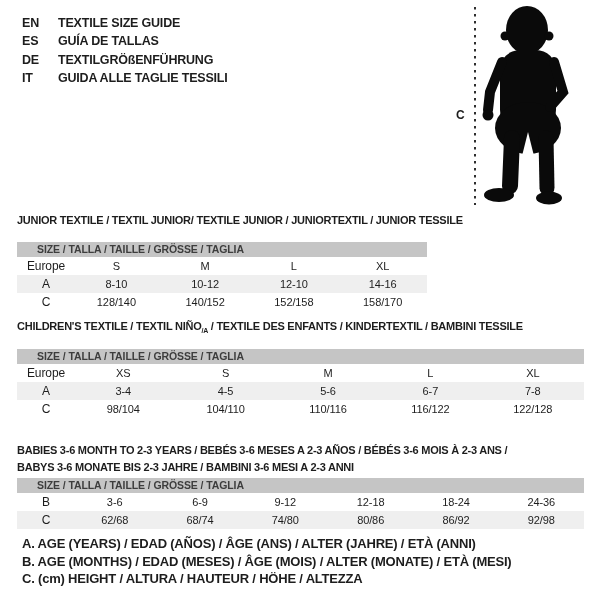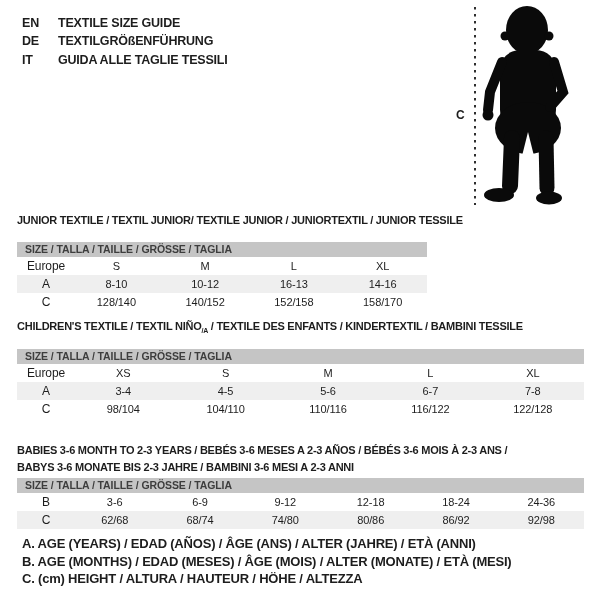--- a/index.html
+++ b/index.html
@@ -33,38 +33,41 @@
   #sec-children .size-bar { margin-top:12px; }
   #sec-babies   { left:17px; top:424px; width:567px;margin-top:20px; }
   #sec-babies   .size-bar { margin-top:4px; }
   .sec-title + .sec-title { margin-top:4px; }
 
   .size-bar {
     height:15px; line-height:15px;
     background:#c5c5c5;
     color:#3d3d3d;
     font-size:10.5px; font-weight:700; letter-spacing:-0.1px;
-    padding-left:8px;
+    padding-left:20px;
     white-space:nowrap;
   }
   table { width:100%; border-collapse:collapse; table-layout:fixed; }
   td { height:18px; font-size:11px; text-align:center; padding:0; vertical-align:middle; letter-spacing:-0.1px; }
   td.rowlabel { text-align:center; padding-left:3px; font-size:12px; }
   tbody tr:nth-child(even) { background:#efefef; }
 
   
   .footnotes { left:22px; top:535px; }
   .footnote { height:17.5px; line-height:17.5px; font-size:13px; font-weight:700; letter-spacing:-0.2px; white-space:nowrap; }
 </style>
 </head>
 <body>
 
 <div class="abs lang-block">
   <div class="lang-row">
     <span class="lang-code">EN</span><span class="lang-label">TEXTILE SIZE GUIDE</span>
+  </div>
+  <div class="lang-row">
+    <span class="lang-code">ES</span><span class="lang-label">GUÍA DE TALLAS</span>
   </div>
   <div class="lang-row">
     <span class="lang-code">DE</span><span class="lang-label">TEXTILGRÖßENFÜHRUNG</span>
   </div>
   <div class="lang-row">
     <span class="lang-code">IT</span><span class="lang-label">GUIDA ALLE TAGLIE TESSILI</span>
   </div>
 </div>
 
 <svg class="abs figure-svg" width="120" height="204" viewBox="0 0 120 204">
@@ -99,21 +102,21 @@
           <td class="rowlabel">Europe</td>
           <td>S</td>
           <td>M</td>
           <td>L</td>
           <td>XL</td>
         </tr>
         <tr>
           <td class="rowlabel">A</td>
           <td>8-10</td>
           <td>10-12</td>
-          <td>16-13</td>
+          <td>12-10</td>
           <td>14-16</td>
         </tr>
         <tr>
           <td class="rowlabel">C</td>
           <td>128/140</td>
           <td>140/152</td>
           <td>152/158</td>
           <td>158/170</td>
         </tr>
       </tbody>

